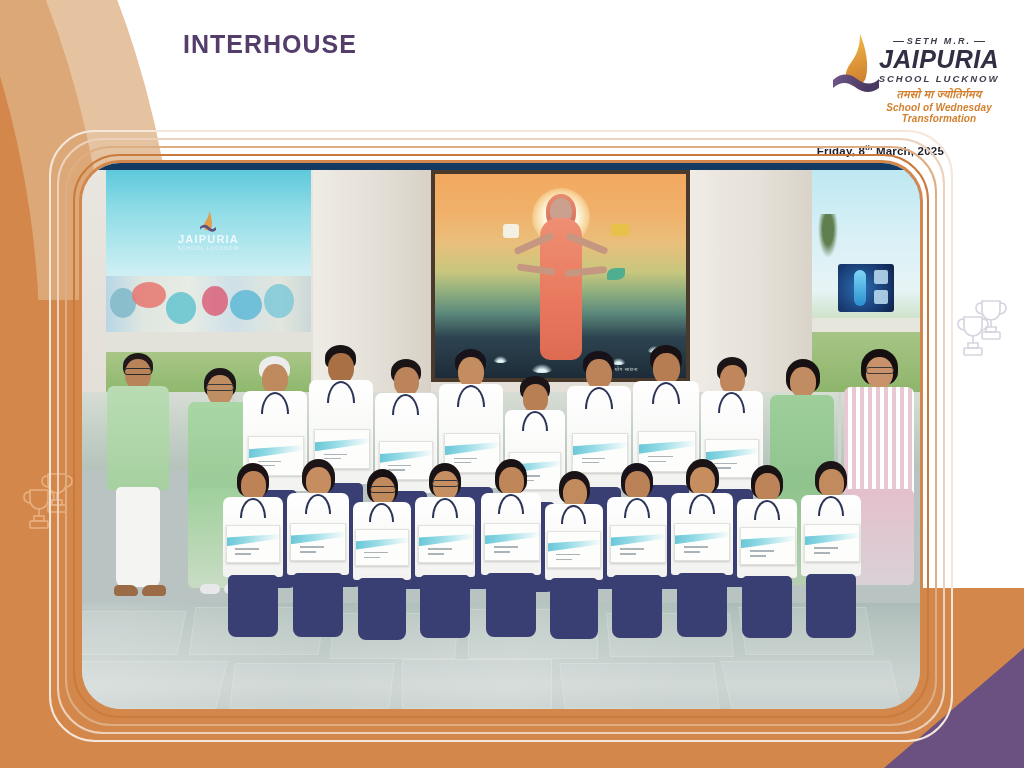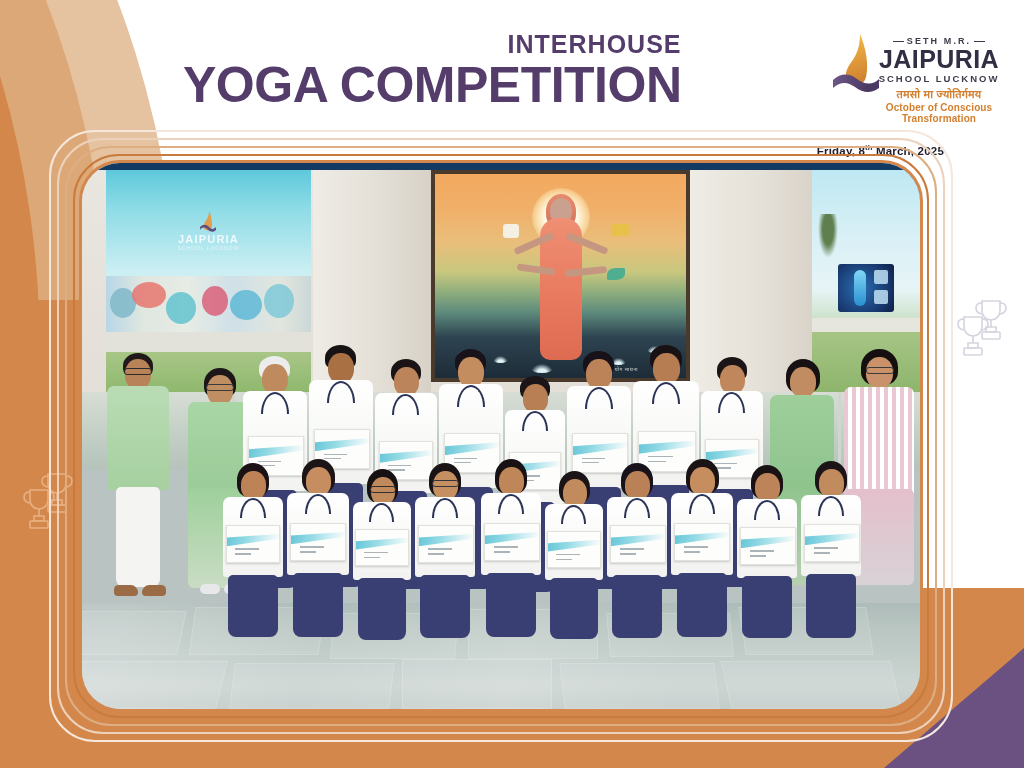--- a/index.html
+++ b/index.html
@@ -39,33 +39,33 @@
   .purple-corner {
     position:absolute; right:0; bottom:0; width:140px; height:120px;
     background:#6b5182;
     clip-path: polygon(100% 0, 100% 100%, 0 100%);
   }
 
   
   .header { position:absolute; left:0; top:0; width:1024px; height:160px; }
   .title-block { position:absolute; left:183px; top:32px; }
   .t-interhouse {
-    font-size:25px; font-weight:bold; letter-spacing:1.0px; color:#543d6b; line-height:1;text-align:right;
+    font-size:25px; font-weight:bold; letter-spacing:1.0px; color:#543d6b; line-height:1;
   }
   .t-main {
     font-size:50px; font-weight:bold; letter-spacing:-0.5px; color:#543d6b;
     line-height:1.05; margin-top:2px;
   }
   .t-year {
     font-size:34px; font-weight:bold; color:#d99a63; text-align:right;
     margin-top:-2px; letter-spacing:0.5px;
   }
 
   
-  .logo { position:absolute; left:833px; top:30px; width:170px; height:86px; }
+  .logo { position:absolute; left:833px; top:30px; width:170px; height:86px;font-style:italic; }
   .logo-flame { position:absolute; left:0; top:2px; width:46px; height:60px; }
   .logo-text { position:absolute; left:40px; top:0px; width:132px; text-align:center; }
   .lg-seth {
     font-size:9px; font-weight:bold; letter-spacing:2.1px; color:#3b3b4a;
     position:relative; display:inline-block; padding:0 14px;
   }
   .lg-seth:before, .lg-seth:after {
     content:""; position:absolute; top:50%; width:11px; height:1px; background:#3b3b4a;
   }
   .lg-seth:before { left:0; }
@@ -283,21 +283,20 @@
       <path d="M26 24 q6 0 6 5 t-6 6"></path>
       <path d="M17 41 v7"></path>
       <path d="M12 48 h10 v5 h-10 z"></path>
       <rect x="8" y="53" width="18" height="7" rx="1"></rect>
     </svg>
   </div>
 
   <div class="header">
     <div class="title-block">
       <div class="t-interhouse">INTERHOUSE</div>
-      <div class="t-main">YOGA COMPETITION</div>
     </div>
 
     <div class="logo">
       <div class="logo-flame">
         <svg width="46" height="62" viewBox="0 0 46 62" fill="none">
           <path d="M27 2 C27 16 23 24 17 32 C12 39 11 47 17 52 C23 57 31 53 33 45 C36 33 33 16 27 2 Z" fill="url(#gg)"></path>
           <defs>
             <linearGradient id="gg" x1="12" y1="2" x2="34" y2="54" gradientUnits="userSpaceOnUse">
               <stop offset="0" stop-color="#f6c14a"></stop>
                 <stop offset="0.5" stop-color="#e09a3c"></stop>
@@ -309,21 +308,21 @@
             </linearGradient>
           </defs>
           <path d="M0 48 C8 41 16 41 24 47 C32 53 40 53 46 47 L46 56 C38 62 30 61 22 55 C14 49 7 50 0 56 Z" fill="url(#pp)"></path>
         </svg>
       </div>
       <div class="logo-text">
         <div><span class="lg-seth">SETH M.R.</span></div>
         <div class="lg-jaipuria">JAIPURIA</div>
         <div class="lg-school">SCHOOL LUCKNOW</div>
         <div class="lg-sans">तमसो मा ज्योतिर्गमय</div>
-        <div class="lg-tag">October of Conscious Transformation</div>
+        <div class="lg-tag">School of Wednesday Transformation</div>
       </div>
     </div>
 
     <div class="date-line">
       <span>Friday, 8</span><sup>th</sup><span> March, 2025</span>
     </div>
   </div>
 
   <div class="photo-outer">
 

